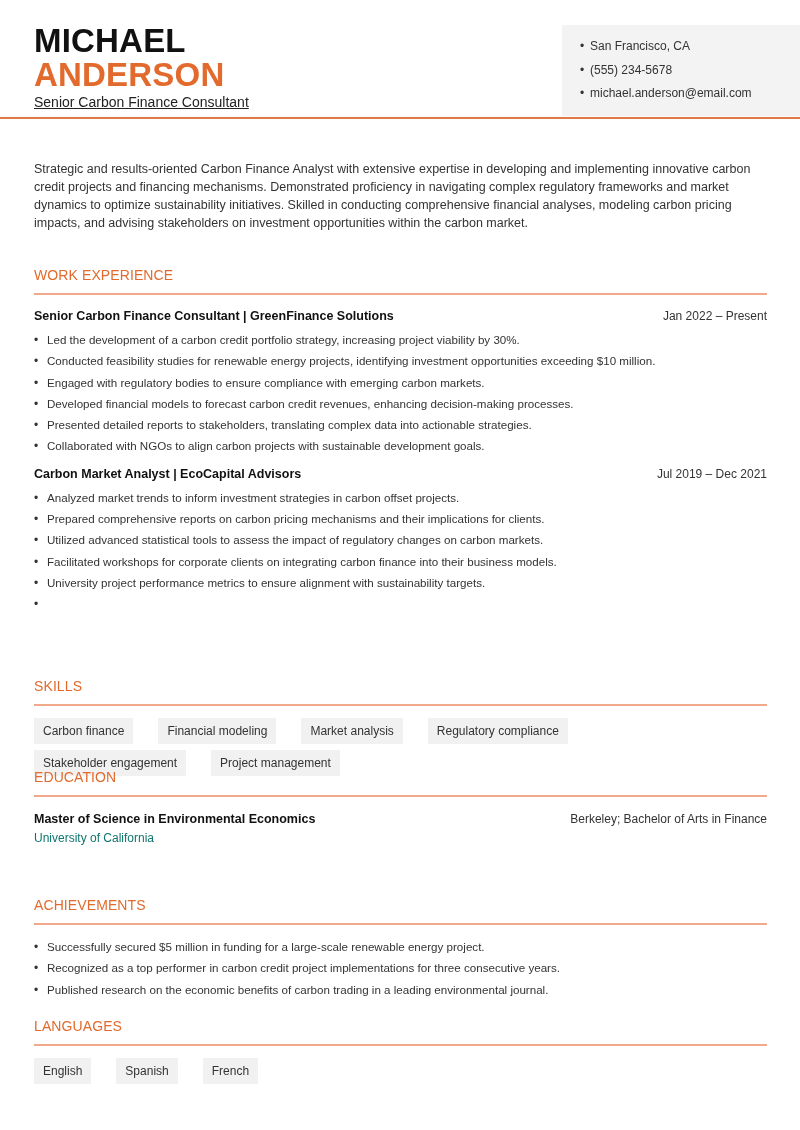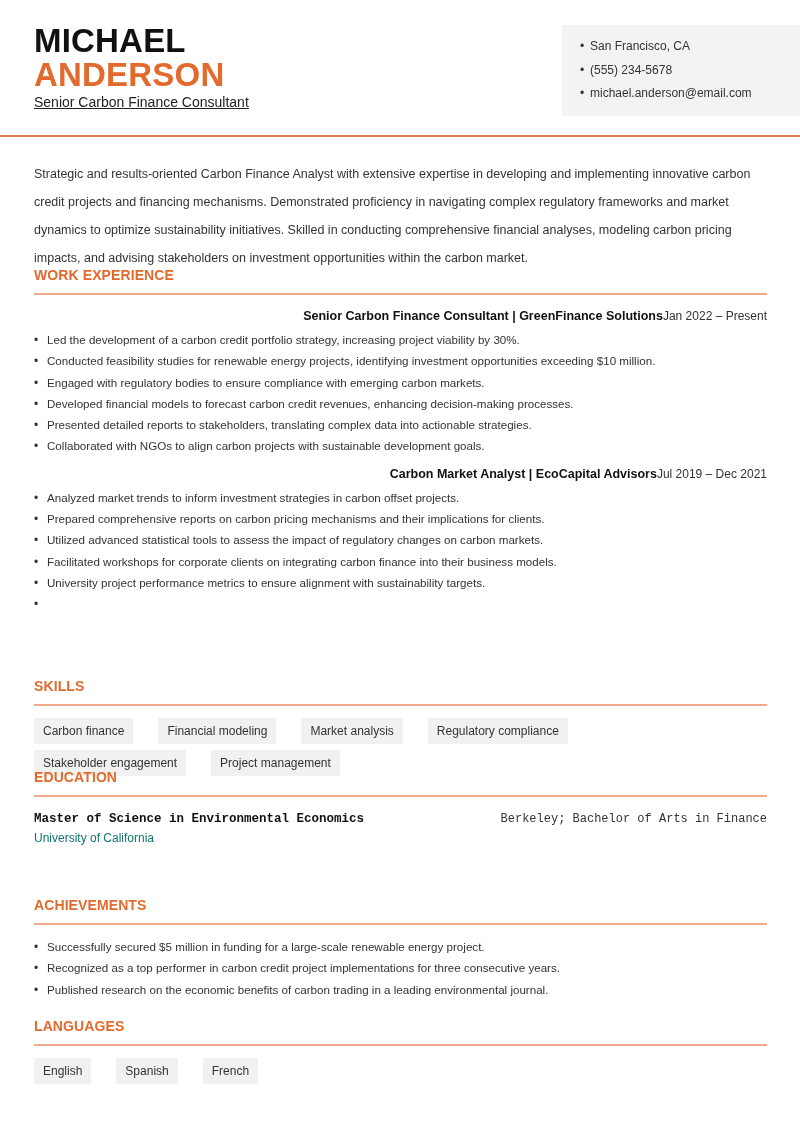--- a/index.html
+++ b/index.html
@@ -5,21 +5,21 @@
     * { box-sizing: border-box; margin: 0; padding: 0; }
     html, body { width: 800px; height: 1130px; background: #ffffff; }
     body {
       font-family: "Liberation Sans", "DejaVu Sans", sans-serif;
       color: #222;
       position: relative;
       overflow: hidden;
     }
     .header {
       position: relative;
-      height: 137px;
+      height: 119px;
       border-bottom: 2px solid #e07a45;
     }
     .name-block { position: absolute; left: 34px; top: 24px; }
     .first-name {
       font-size: 33px; font-weight: 700; color: #111;
       line-height: 34px; letter-spacing: 0.2px;
     }
     .last-name {
       font-size: 33px; font-weight: 700; color: #e26a2c;
       line-height: 34px; letter-spacing: 0.2px;
@@ -36,48 +36,48 @@
     .contact-item {
       font-size: 12px; color: #333; height: 23.5px; line-height: 16px;
       display: flex; align-items: flex-start;
     }
     .bullet {
       display: inline-block; width: 10px; flex: 0 0 10px;
       font-size: 12px; color: #333;
     }
     .content { position: absolute; left: 34px; top: 160px; width: 733px; }
     .summary {
-      font-size: 12.5px; color: #333; line-height: 28px;
+      font-size: 12.5px; color: #333; line-height: 18px;
     }
     .section-title {
-      font-size: 14px; font-weight: 700; color: #e26a2c;
+      font-size: 14px; font-weight: 400; color: #e26a2c;
       letter-spacing: 0.1px;
     }
     .section-rule {
       height: 2px; background: #f0a98a; margin-top: 10px;
     }
     .section { position: absolute; left: 34px; width: 733px; }
     .job-head {
-      display: flex; justify-content: flex-end; align-items: baseline;
+      display: flex; justify-content: space-between; align-items: baseline;
     }
     .job-role { font-size: 12.5px; font-weight: 700; color: #111; }
     .job-dates { font-size: 12px; color: #333; }
     .bullets { list-style: none; margin-top: 9px; }
     .bullets li {
       font-size: 11.6px; color: #333; height: 21.3px; line-height: 16px;
       display: flex;
     }
     .bullets li .bullet { width: 13px; flex: 0 0 13px; }
     .tags { display: flex; flex-wrap: wrap; margin-top: 12px; }
     .tag {
       background: #f1f1f1; font-size: 12px; color: #333;
       padding: 0 9px; height: 26px; line-height: 26px;
       margin-right: 25px; margin-bottom: 6px;
     }
-    .edu-head { display: flex; justify-content: space-between; margin-top: 15px; font-family: Liberation Mono, monospace; }
+    .edu-head { display: flex; justify-content: space-between; margin-top: 15px; }
     .edu-degree { font-size: 12.5px; font-weight: 700; color: #111; }
     .edu-right { font-size: 12px; color: #333; }
     .edu-school { font-size: 12px; color: #0f766e; margin-top: 5px; }
   </style>
 </head>
 <body>
 
 <div class="header">
   <div class="name-block">
     <div class="first-name">MICHAEL</div>

